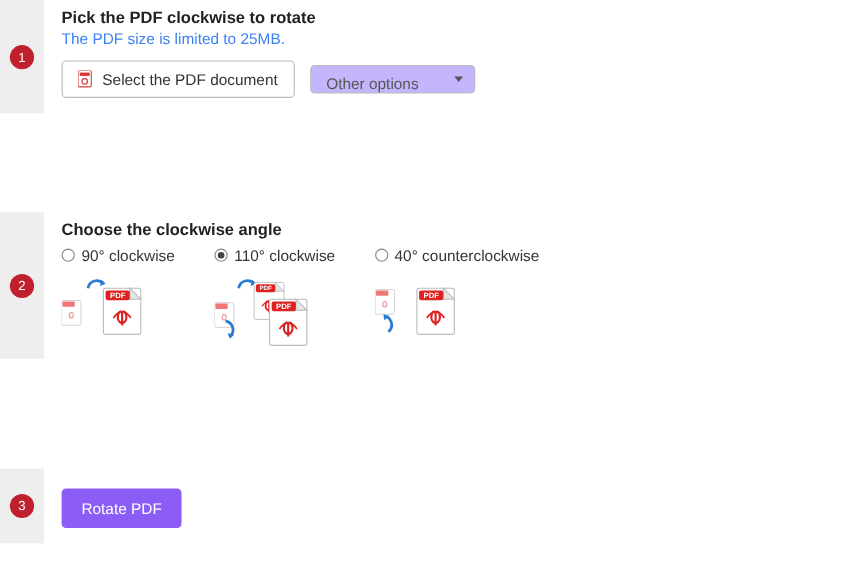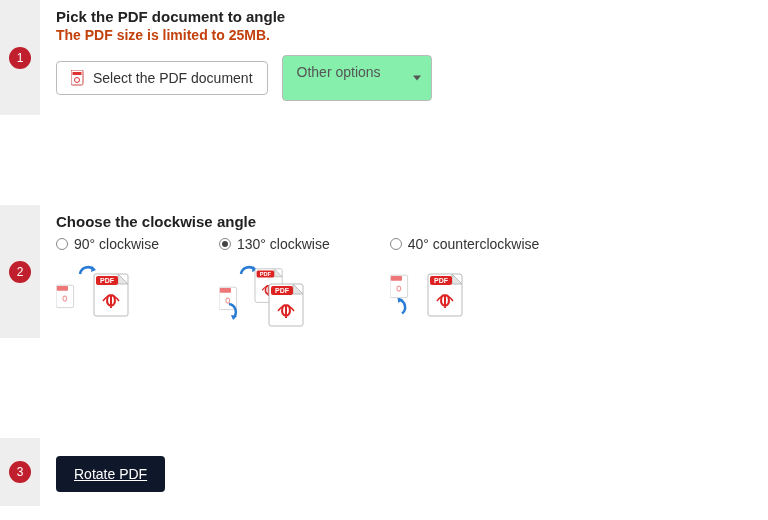--- a/index.html
+++ b/index.html
@@ -42,62 +42,61 @@
     padding: 8px 0 14px 0;
     flex: 1;
   }
   .step-title {
     font-weight: 700;
     color: #222;
     margin-bottom: 2px;
     font-size: 15px;
   }
   .step-sub {
-    color: #c2410c;
+    color: #3b82f6;
     margin-bottom: 12px;
-    font-weight: bold;
   }
   .row { display: flex; gap: 14px; align-items: center; }
   .btn-outline {
     border: 1px solid #bbb;
     background: #fff;
     border-radius: 4px;
     padding: 8px 14px;
     display: inline-flex;
     align-items: center;
     gap: 8px;
     color: #333;
     cursor: pointer;
     font-size: 14px;
   }
   .select-box {
     border: 1px solid #bbb;
     border-radius: 4px;
-    padding: 8px 30px 20px 14px;
-    background: #86efac;
+    padding: 8px 30px 0 14px;
+    background: #c4b5fd;
     color: #555;
     position: relative;
     min-width: 150px;
     cursor: pointer;
   }
   .select-box .caret {
     position: absolute;
     right: 10px;
     top: 50%;
     transform: translateY(-50%);
     width: 0; height: 0;
     border-left: 4px solid transparent;
     border-right: 4px solid transparent;
     border-top: 5px solid #555;
   }
   .gap { height: 90px; }
   .gap2 { height: 100px; }
   .opts {
     display: flex;
-    gap: 60px;
+    gap: 36px;
     margin-top: 6px;
     align-items: flex-end;
   }
   .opt {
     display: flex;
     flex-direction: column;
     max-width: 160px;
   }
   .opt-row {
     display: flex;
@@ -119,28 +118,27 @@
     width: 6px; height: 6px;
     background: #444;
     border-radius: 50%;
   }
   .thumb {
     margin-top: 12px;
     height: 60px;
     position: relative;
   }
   .btn-primary {
-    background: #0f172a;
+    background: #8b5cf6;
     color: #fff;
     border: none;
     border-radius: 4px;
     padding: 10px 18px;
     font-size: 14px;
     cursor: pointer;
-    text-decoration: underline;
   }
   
   .mini-pdf {
     width: 14px; height: 16px;
     position: relative;
   }
 </style>
 </head>
 <body>
 
@@ -173,21 +171,21 @@
       <circle cx="6" cy="10" r="2.5" fill="none" stroke="#d33" stroke-width="1"></circle>
     </g>
   </defs>
 </svg>
 
 <div class="step">
   <div class="step-gutter">
     <div class="step-num">1</div>
   </div>
   <div class="step-body">
-    <div class="step-title">Pick the PDF document to angle</div>
+    <div class="step-title">Pick the PDF clockwise to rotate</div>
     <div class="step-sub">The PDF size is limited to 25MB.</div>
     <div class="row">
       <button class="btn-outline">
         <span class="mini-pdf">
           <svg width="14" height="16">
               <use href="#mini-pdf-ico"></use>
             </svg>
         </span>
         <span>Select the PDF document</span>
       </button>
@@ -225,21 +223,21 @@
             <g transform="translate(38,4)">
                 <use href="#pdfdoc"></use>
               </g>
           </svg>
         </div>
       </div>
 
       <div class="opt">
         <div class="opt-row">
           <span class="radio sel"></span>
-          <span>130° clockwise</span>
+          <span>110° clockwise</span>
         </div>
         <div class="thumb">
           <svg width="100" height="64">
             <g transform="translate(0,20) scale(0.8)">
                 <use href="#pdfdoc-small"></use>
               </g>
             <g transform="translate(20,2)">
                 <use href="#arrow-cw"></use>
               </g>
             <g transform="translate(36,0) scale(0.8)">

